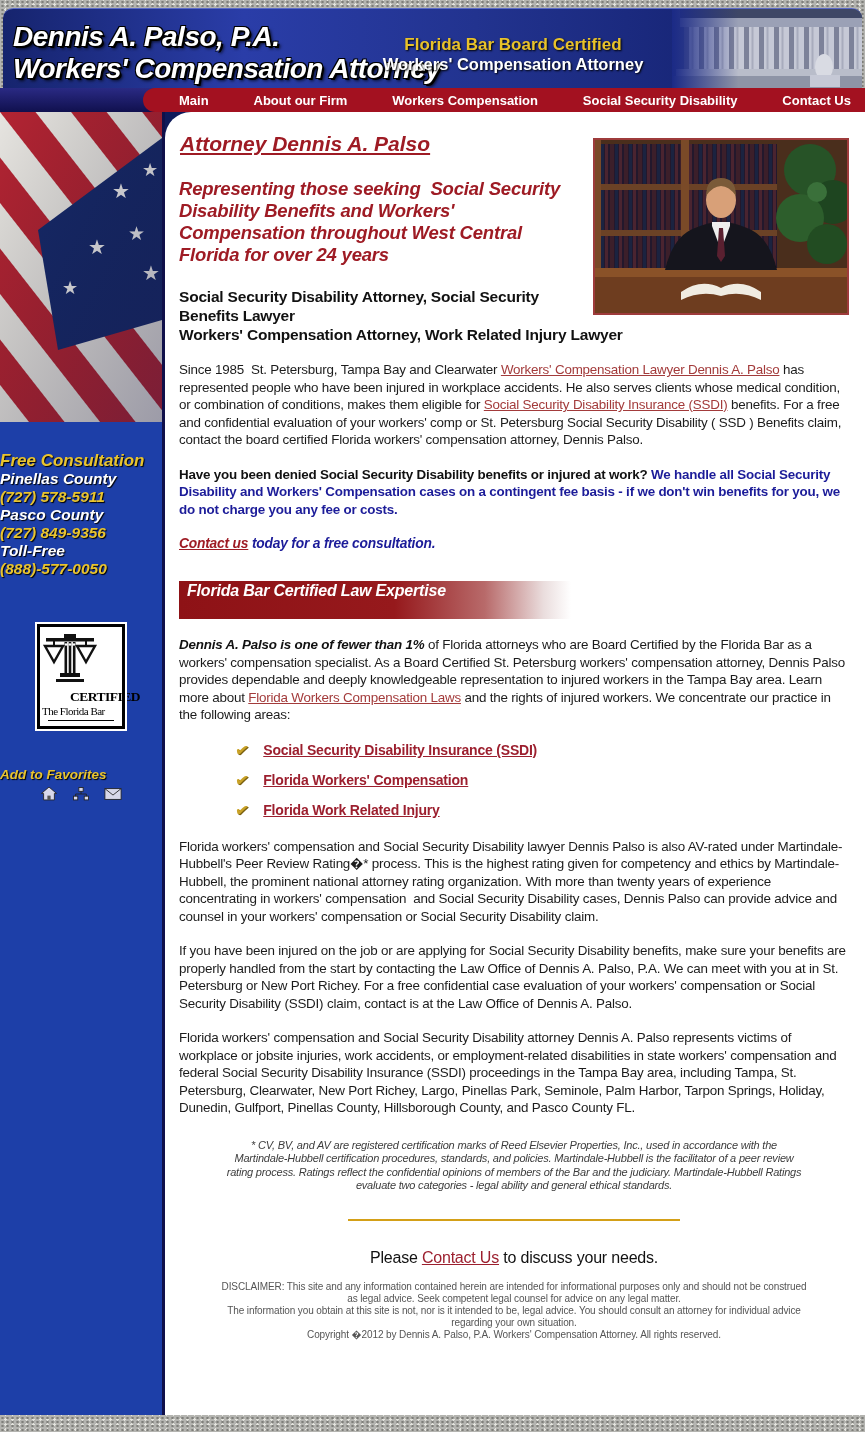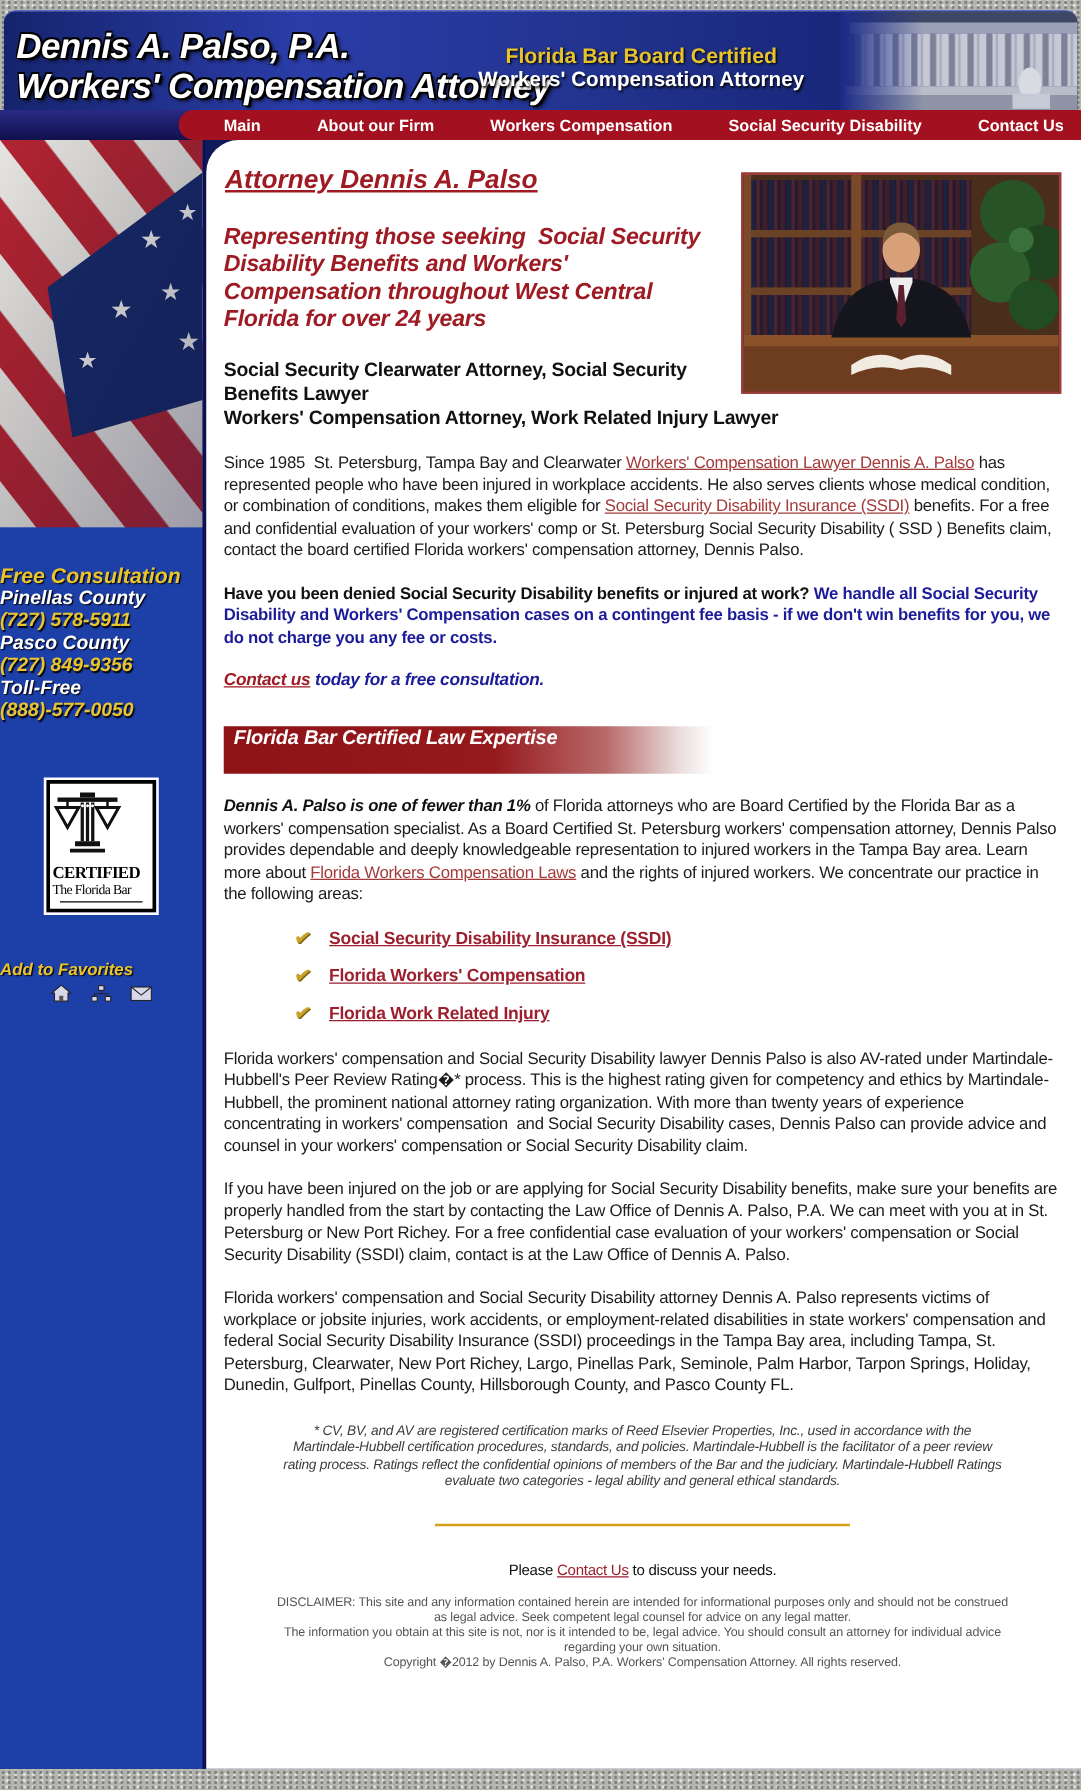--- a/index.html
+++ b/index.html
@@ -59,21 +59,21 @@
   
   .flag{ display:block; width:162px; height:310px; }
   .consult{ margin-top:30px; font-style:italic; font-weight:bold; line-height:18px; }
   .consult .gold{ color:#e9c42e; font-size:17px; text-shadow:1px 1px 1px #000; }
   .consult .c-label{ color:#fff; font-size:15.5px; text-shadow:1px 1px 1px #000; }
   .consult .c-phone{ color:#e9c42e; font-size:15.5px; text-shadow:1px 1px 1px #000; }
   .badge{
     margin:46px auto 0 auto; width:88px; background:#fff; border:3px solid #000;
     outline:2px solid #fff; padding:6px 2px 5px 2px;
   }
-  .badge .b-line1{ font-family:"Liberation Serif", serif; font-weight:bold; font-size:13.5px; letter-spacing:-0.5px; color:#000; }
+  .badge .b-line1{ font-family:"Liberation Serif", serif; font-weight:bold; font-size:13.5px; letter-spacing:-0.5px; color:#000;margin-left:28px; }
   .badge .b-line2{ font-family:"Liberation Serif", serif; font-size:11px; color:#000; letter-spacing:-0.5px;}
   .badge .b-rule{ border-top:1px solid #000; margin:3px 6px 0 6px; }
   .favorites{ margin-top:38px; }
   .fav-label{ color:#e9c42e; font-weight:bold; font-style:italic; font-size:13.5px; text-shadow:1px 1px 1px #000; }
   .fav-icons{ margin-top:5px; display:flex; justify-content:center; gap:14px; }
   .fav-icons svg{ cursor:pointer; }
 
   
   .photo{
     float:right; width:256px; height:177px; border:2px solid #9e3b3b;
@@ -109,21 +109,21 @@
   .bold-italic{ font-weight:bold; font-style:italic; color:#111; }
   ul.practice{ list-style:none; margin:16px 0 0 56px; }
   ul.practice li{ margin-bottom:9px; display:flex; align-items:center; }
   .check{ color:#c9a227; font-size:17px; margin-right:14px; display:inline-block; transform:rotate(8deg); text-shadow:1px 1px 0 #7a6010; }
   ul.practice a{ color:#9c1f2e; font-weight:bold; font-size:14px; text-decoration:underline; letter-spacing:-0.2px; cursor:pointer;}
   .fineprint{
     margin:22px auto 0 auto; max-width:575px; text-align:center;
     font-style:italic; font-size:11px; color:#3c3c3c; line-height:13.5px; letter-spacing:-0.2px;
   }
   .divider{ width:332px; border-top:2px solid #d4a017; margin:26px auto 0 auto; }
-  .please-line{ text-align:center; margin-top:28px; font-size:12px; color:#111; letter-spacing:-0.2px;}
+  .please-line{ text-align:center; margin-top:28px; font-size:16px; color:#111; letter-spacing:-0.2px;}
   .please-line a{ color:#9c1f2e; text-decoration:underline; cursor:pointer; }
   .disclaimer{
     margin:14px auto 0 auto; max-width:590px; text-align:center;
     font-size:10px; color:#555; line-height:12px; letter-spacing:-0.1px;
   }
 </style>
 </head>
 <body>
 
 <div class="header">
@@ -279,21 +279,21 @@
       <polygon points="117,86 126,110 135,86 135,82 117,82" fill="#eee"></polygon>
       <polygon points="124,88 128,88 130,116 126,122 122,116" fill="#5a2030"></polygon>
       <path d="M86 152 Q106 138 126 148 Q146 138 166 152 L166 160 Q146 150 126 156 Q106 150 86 160 Z" fill="#f0ece2"></path>
     </svg>
 
     <h1 class="page-title">Attorney Dennis A. Palso</h1>
 
     <div class="tagline">Representing those seeking&nbsp; Social Security Disability Benefits and Workers' Compensation throughout West Central Florida for over 24 years</div>
 
     <div class="black-heading">
-      <span>Social Security Clearwater Attorney, Social Security Benefits Lawyer</span><br>
+      <span>Social Security Disability Attorney, Social Security Benefits Lawyer</span><br>
       <span>Workers' Compensation Attorney, Work Related Injury Lawyer</span><br>
     </div>
 
     <p class="body-text"><span>Since 1985&nbsp; St. Petersburg, Tampa Bay and Clearwater </span><a class="red-link">Workers' Compensation Lawyer Dennis A. Palso</a><span> has represented people who have been injured in workplace accidents. He also serves clients whose medical condition, or combination of conditions, makes them eligible for </span><a class="red-link">Social Security Disability Insurance (SSDI)</a><span> benefits. For a free and confidential evaluation of your workers' comp or St. Petersburg Social Security Disability ( SSD ) Benefits claim, contact the board certified Florida workers' compensation attorney, Dennis Palso.</span></p>
 
     <p class="body-text"><span class="bold-black">Have you been denied Social Security Disability benefits or injured at work? </span><span class="bold-blue">We handle all Social Security Disability and Workers' Compensation cases on a contingent fee basis - if we don't win benefits for you, we do not charge you any fee or costs.</span></p>
 
     <div class="contact-line"><a>Contact us</a><span class="rest"> today for a free consultation.</span></div>
 
     <div class="banner">Florida Bar Certified Law Expertise</div>

